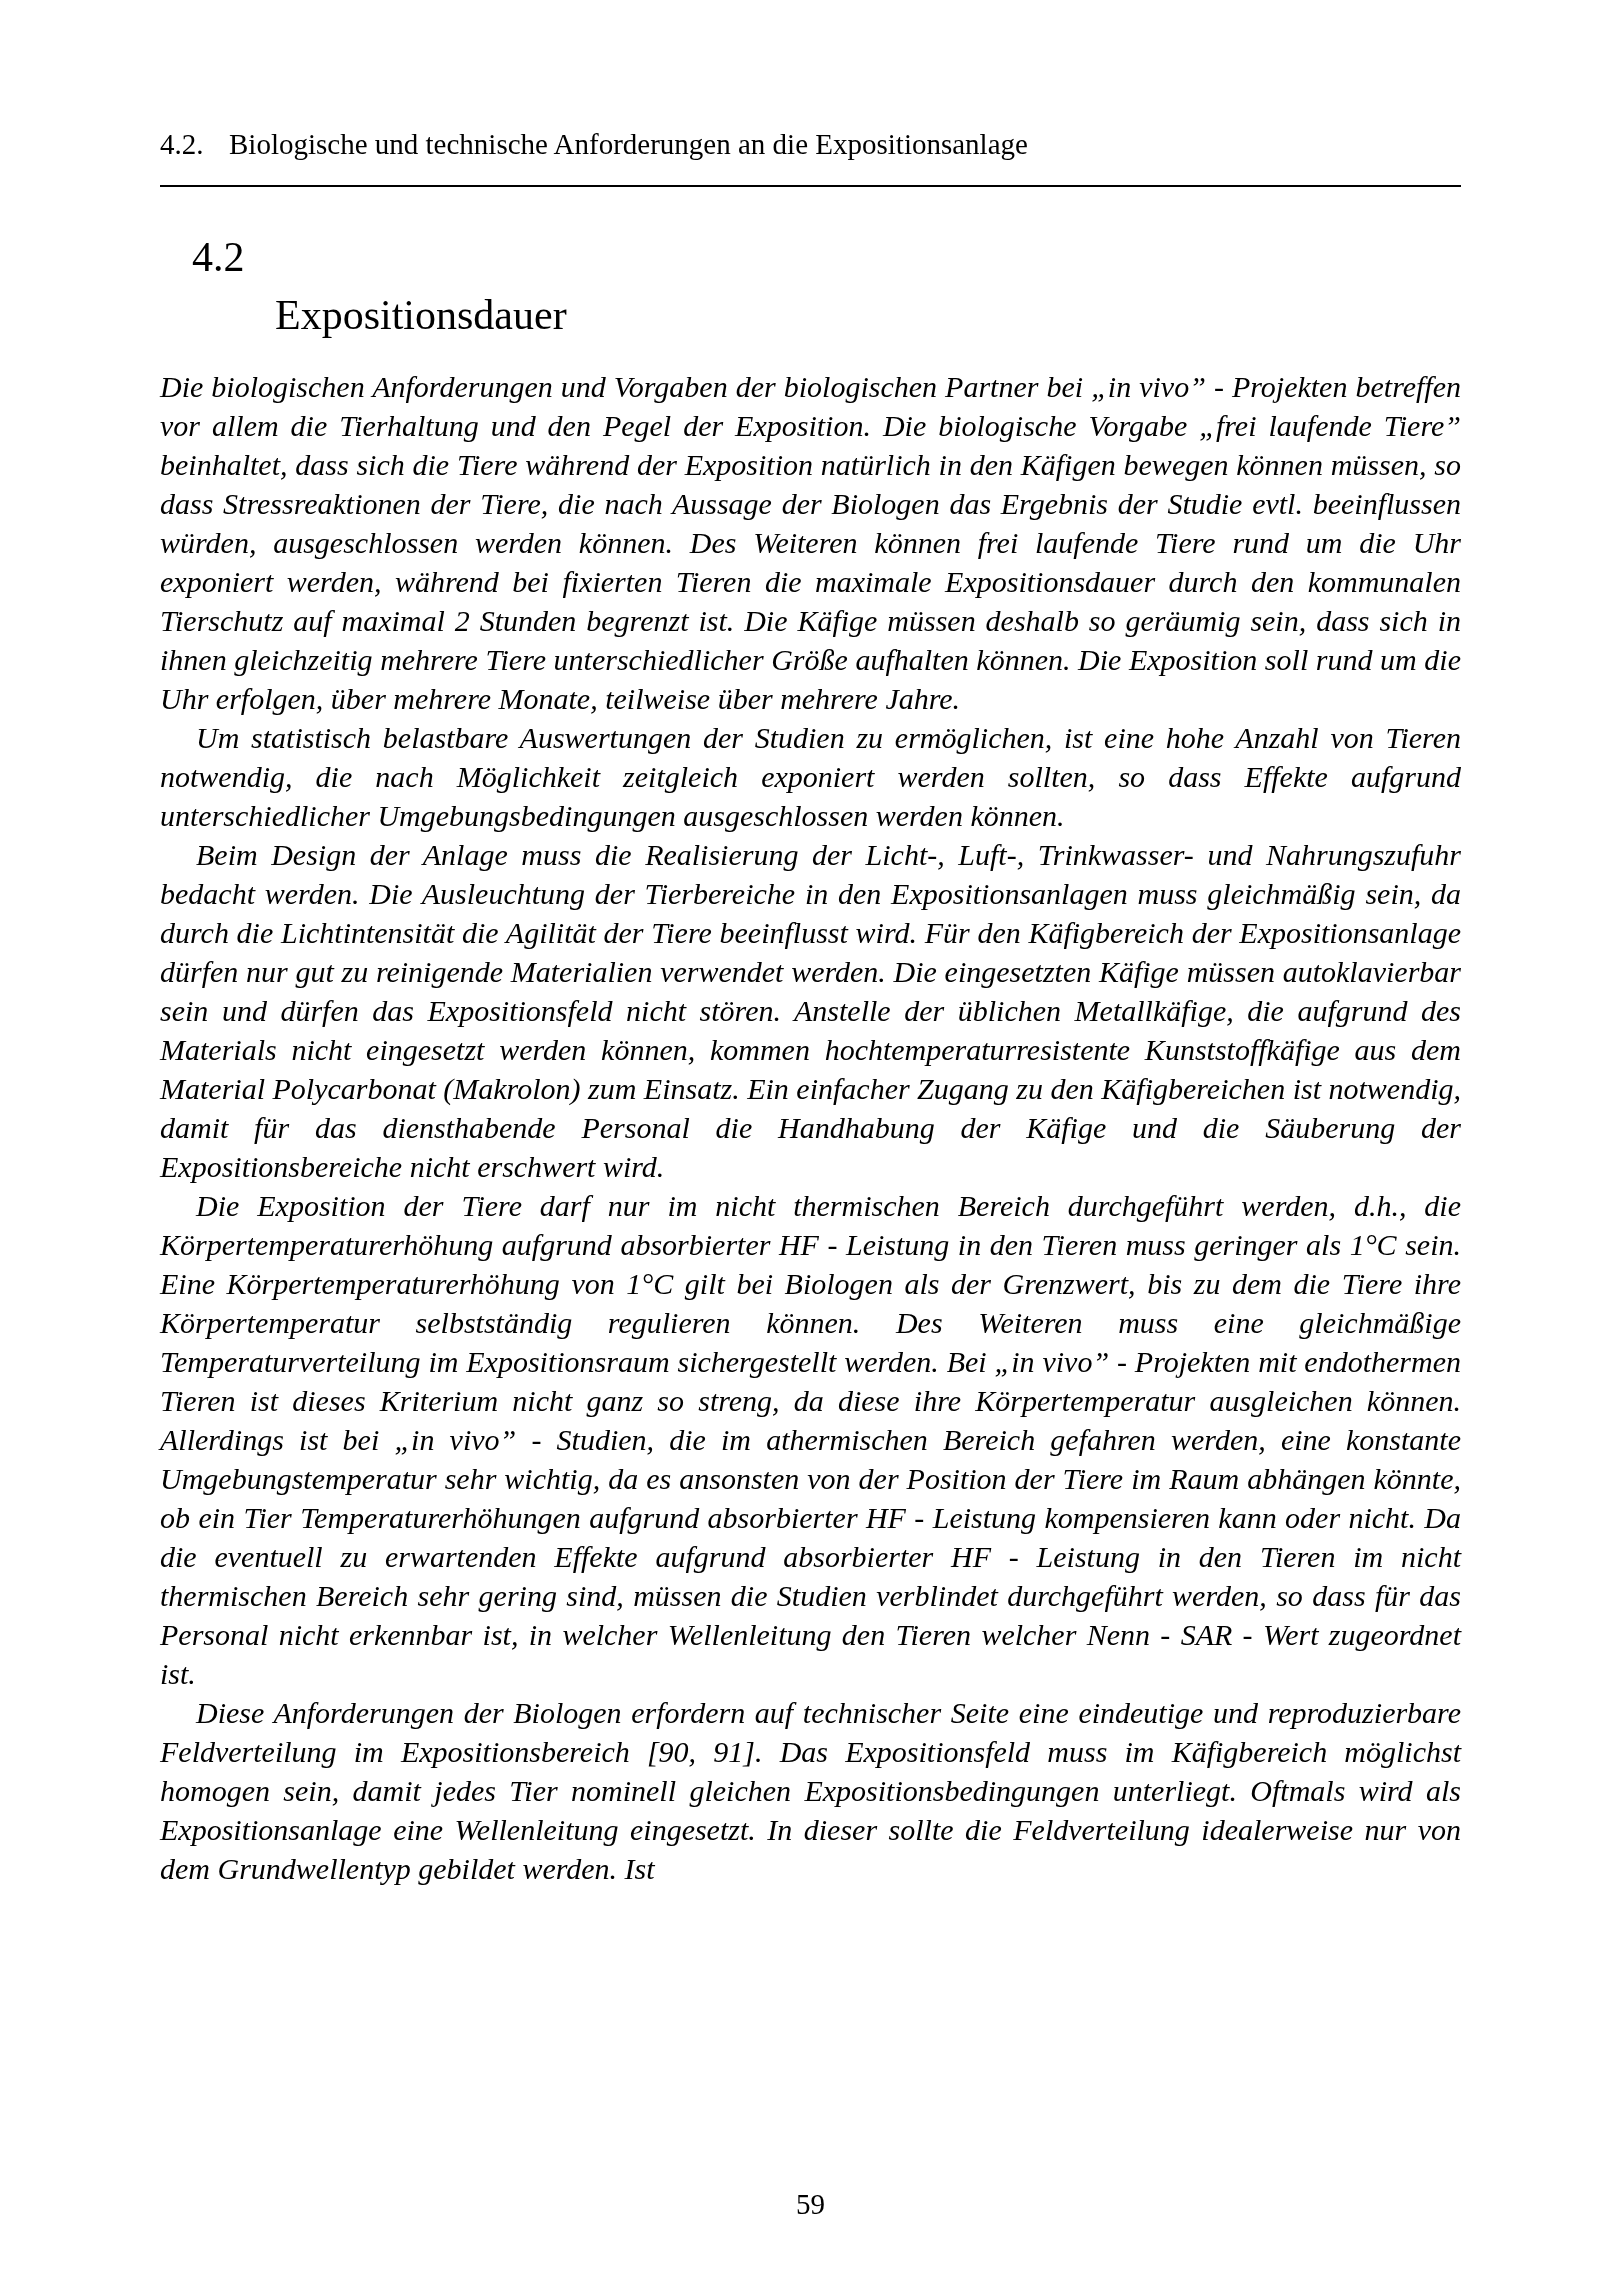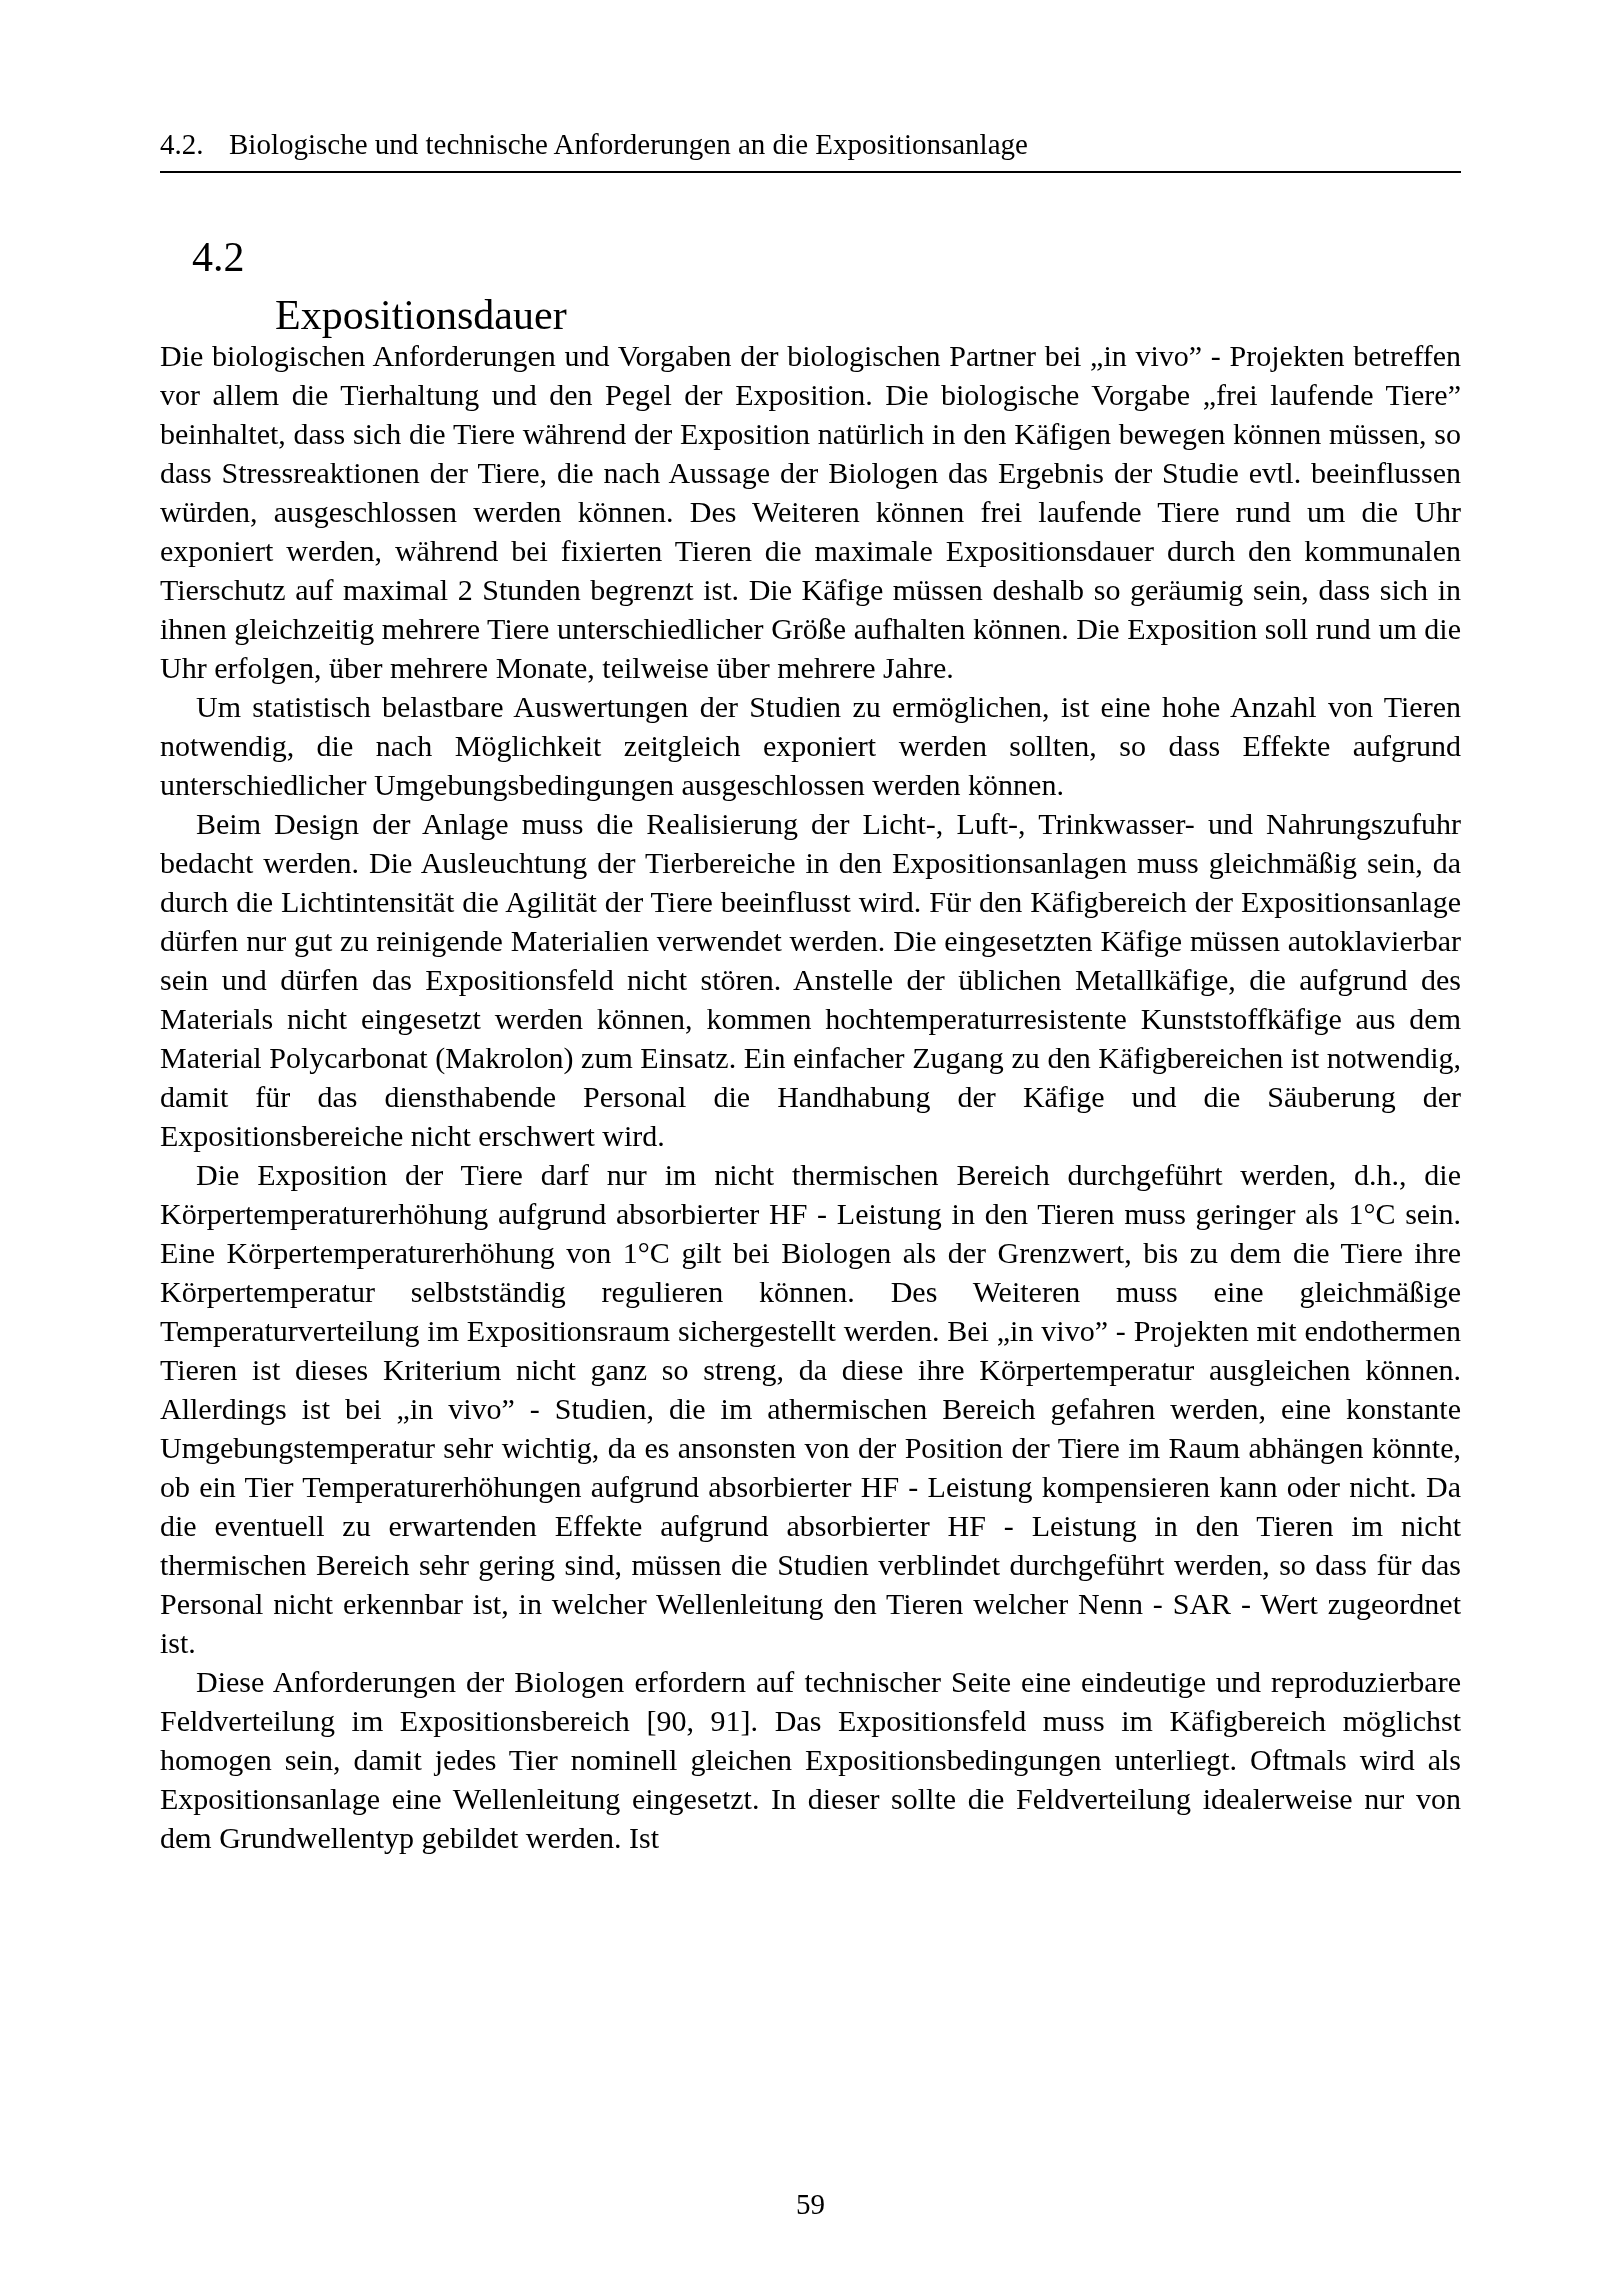--- a/index.html
+++ b/index.html
@@ -17,21 +17,21 @@
     overflow: hidden;
   }
   .running-header {
     position: absolute;
     left: 160px;
     top: 127px;
     width: 1301px;
     font-size: 29px;
     line-height: 35px;
     border-bottom: 2px solid #000000;
-    padding-bottom: 9px;
+    padding-bottom: 23px;
     white-space: nowrap;
   }
   .running-header .sec-label {
     margin-right: 25.5px;
   }
   .section-heading {
     position: absolute;
     left: 160px;
     top: 228px;
     margin: 0;
@@ -41,26 +41,27 @@
     font-weight: normal;
   }
   .section-heading .sec-num {
     flex: none;
     width: 83px;
     margin-left: 32px;
   }
   .body-text {
     position: absolute;
     left: 160px;
-    top: 336px;
+    top: 367px;
     width: 1301px;
     font-size: 30px;
     line-height: 39px;
     text-align: justify;
     hyphens: auto;
+    font-style: italic;
     -webkit-hyphens: auto;
   }
   .body-text p {
     margin: 0;
     text-indent: 36px;
   }
   .body-text p.noindent {
     text-indent: 0;
   }
   .page-footer {

